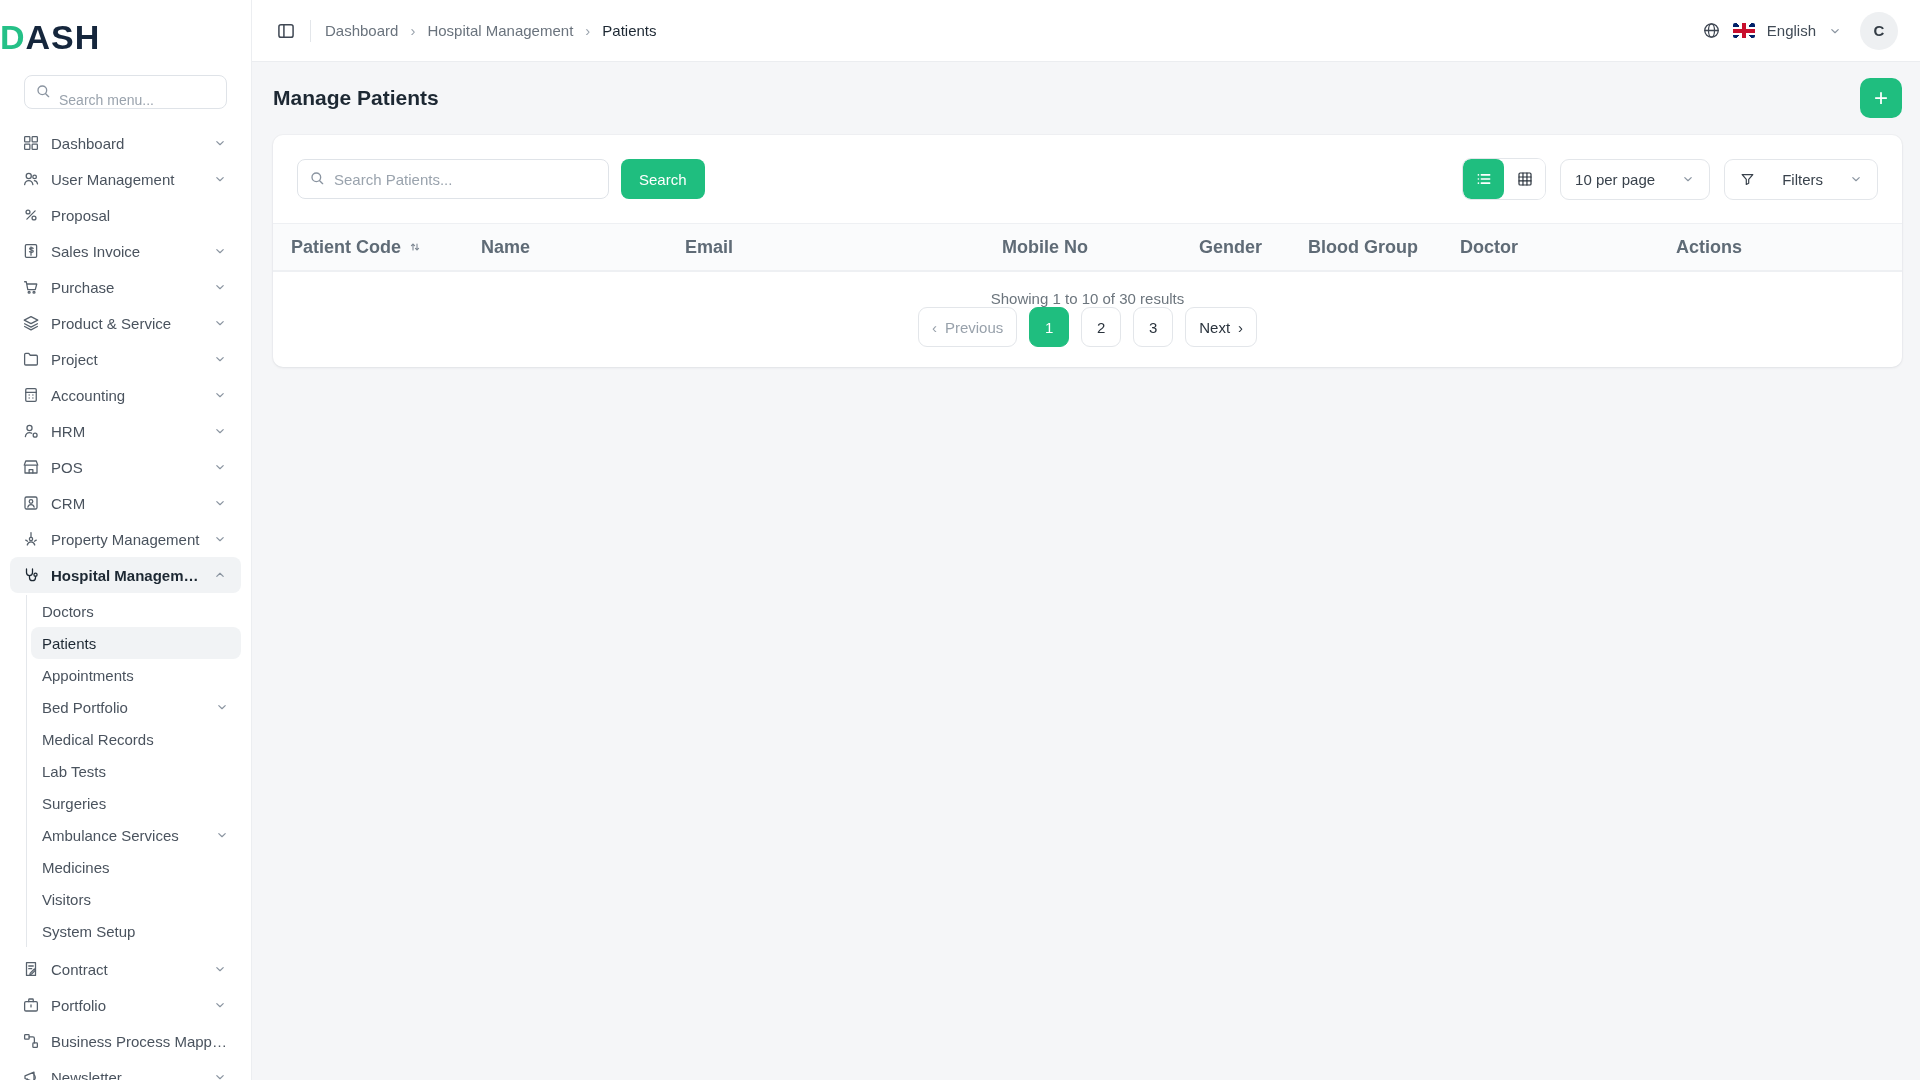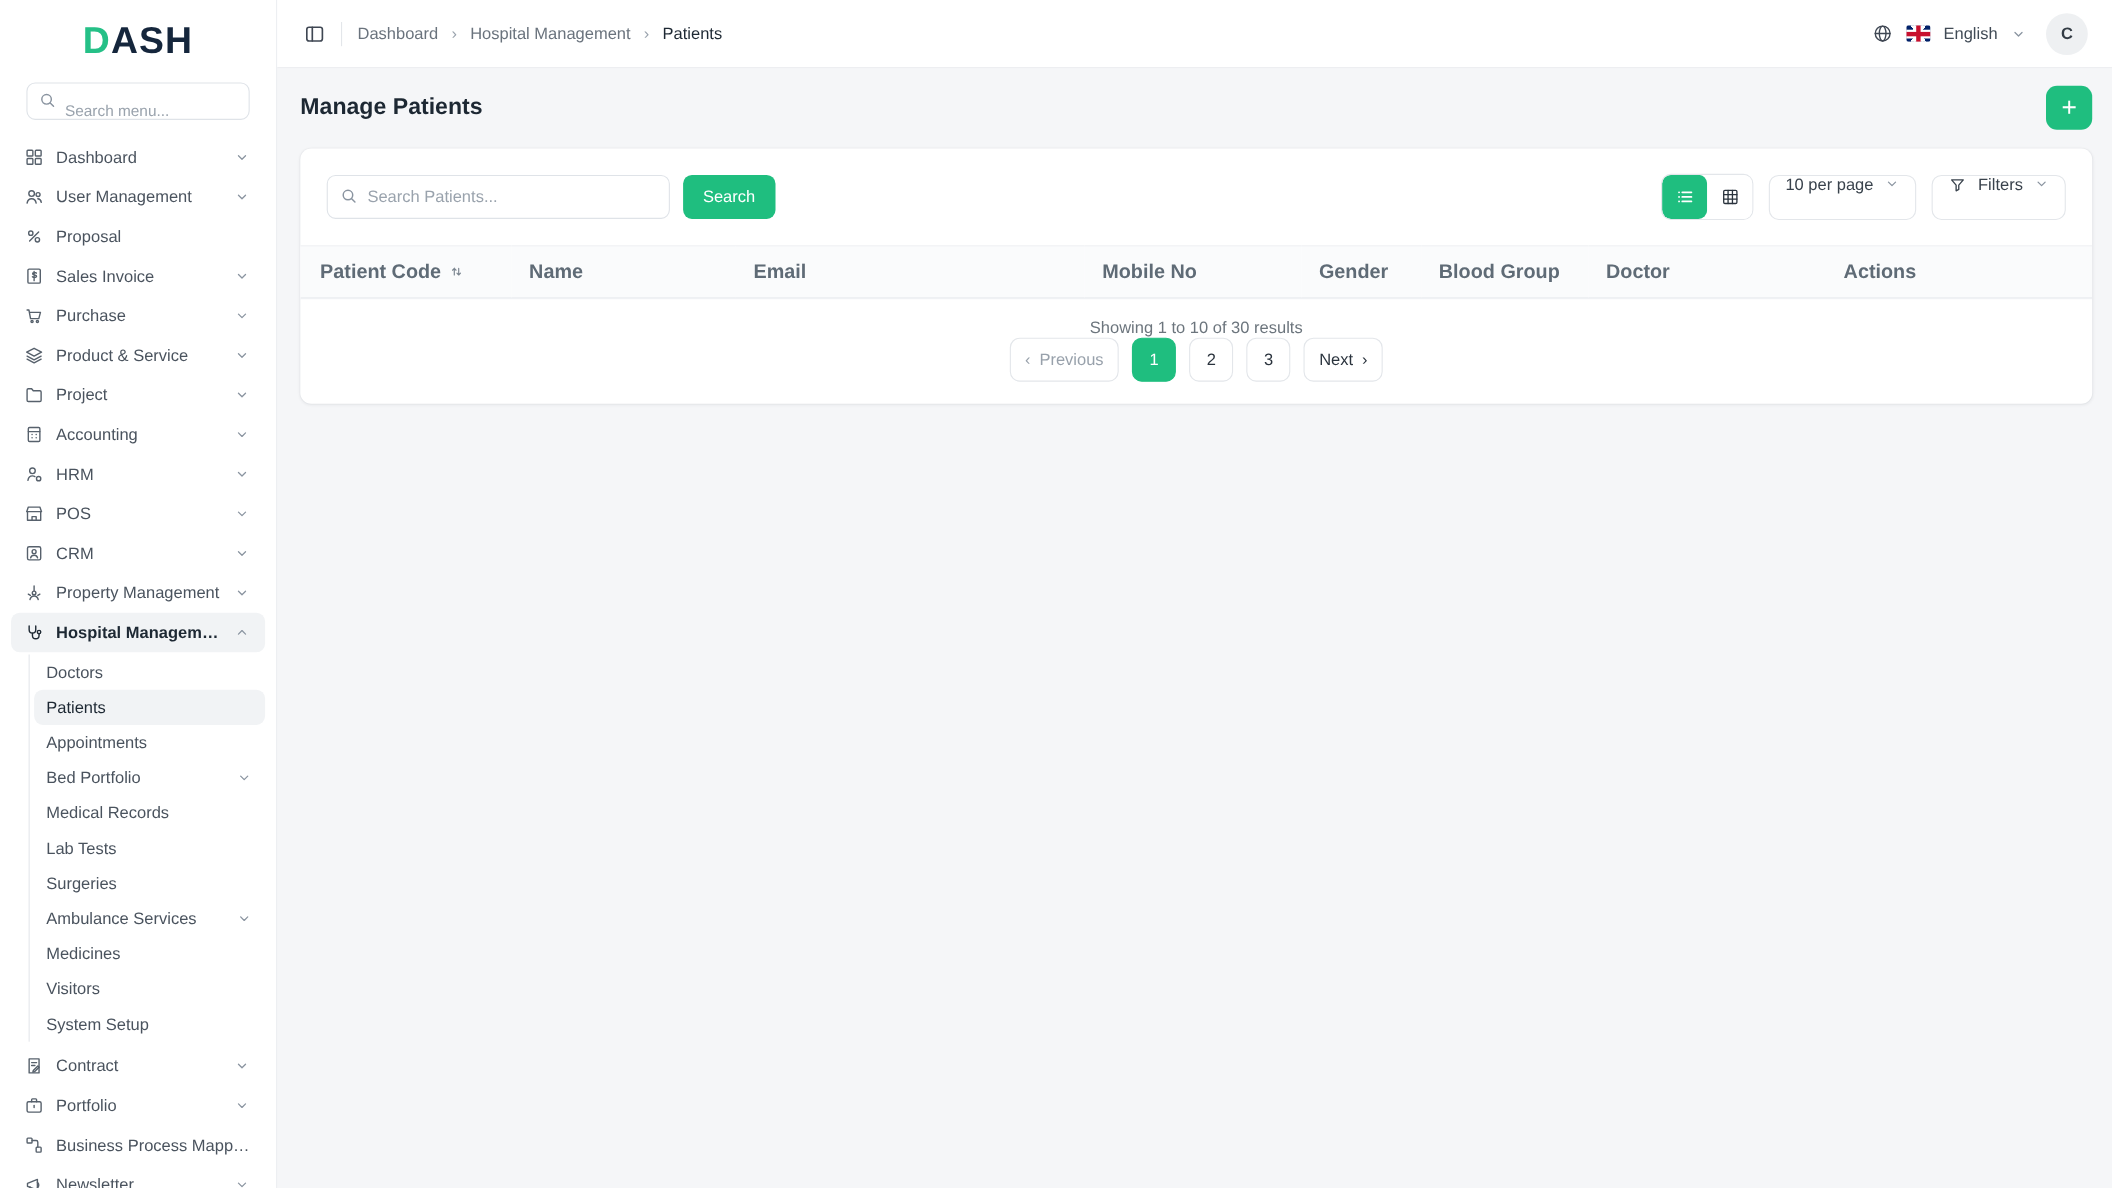--- a/index.html
+++ b/index.html
@@ -12,21 +12,21 @@
     font-size:15px;
   }
   svg { display:block; }
 
   
   .sidebar {
     width:252px; min-width:252px; height:1080px;
     background:#ffffff; border-right:1px solid #eceef1;
     display:flex; flex-direction:column; overflow:hidden;
   }
-  .logo { padding:18px 0 14px; text-align:center; font-weight:800; font-size:34px; letter-spacing:1px; }
+  .logo { padding:18px 0 14px; text-align:left; font-weight:800; font-size:34px; letter-spacing:1px; }
   .logo .brand-first { color:#25c087; }
   .logo .brand-rest  { color:#15263c; }
   .menu-search-wrap { margin:4px 24px 16px; position:relative; }
   .menu-search-wrap input {
     width:100%; height:34px; border:1px solid #dfe3e8; border-radius:8px;
     padding:16px 10px 0 34px; font-size:14px; color:#414b56; outline:none;
     font-family:"Liberation Sans", sans-serif; background:#fff;
   }
   .menu-search-wrap input::placeholder { color:#9aa3ad; }
   .menu-search-wrap .s-icon { position:absolute; left:11px; top:8px; color:#8a94a0; }
@@ -118,21 +118,21 @@
   }
   .toolbar-right { margin-left:auto; display:flex; align-items:center; gap:14px; }
   .view-toggle { display:flex; border:1px solid #e3e6ea; border-radius:9px; overflow:hidden; }
   .view-toggle .vt-btn {
     width:41px; height:40px; display:flex; align-items:center; justify-content:center;
     background:#fff; color:#2a333d; cursor:pointer;
   }
   .view-toggle .vt-btn.active { background:#1fbe7f; color:#fff; border-radius:8px; }
   .select-btn, .filters-btn {
     height:41px; border:1px solid #e3e6ea; border-radius:9px; background:#fff;
-    display:flex; gap:10px; padding:0 14px; cursor:pointer;
+    display:flex; align-items:center; gap:26px; padding:0 14px; cursor:pointer;
     color:#39424c; font-size:15px;
   }
   .select-btn .n-chev, .filters-btn .n-chev { color:#8a94a0; }
 
   table { width:100%; border-collapse:collapse; table-layout:fixed; }
   thead th {
     background:#fafbfc; text-align:center; font-weight:700; color:#5f6b76;
     font-size:18px; height:47px; padding:0 16px;
     border-top:1px solid #eef0f3; border-bottom:1px solid #eef0f3;
   }

